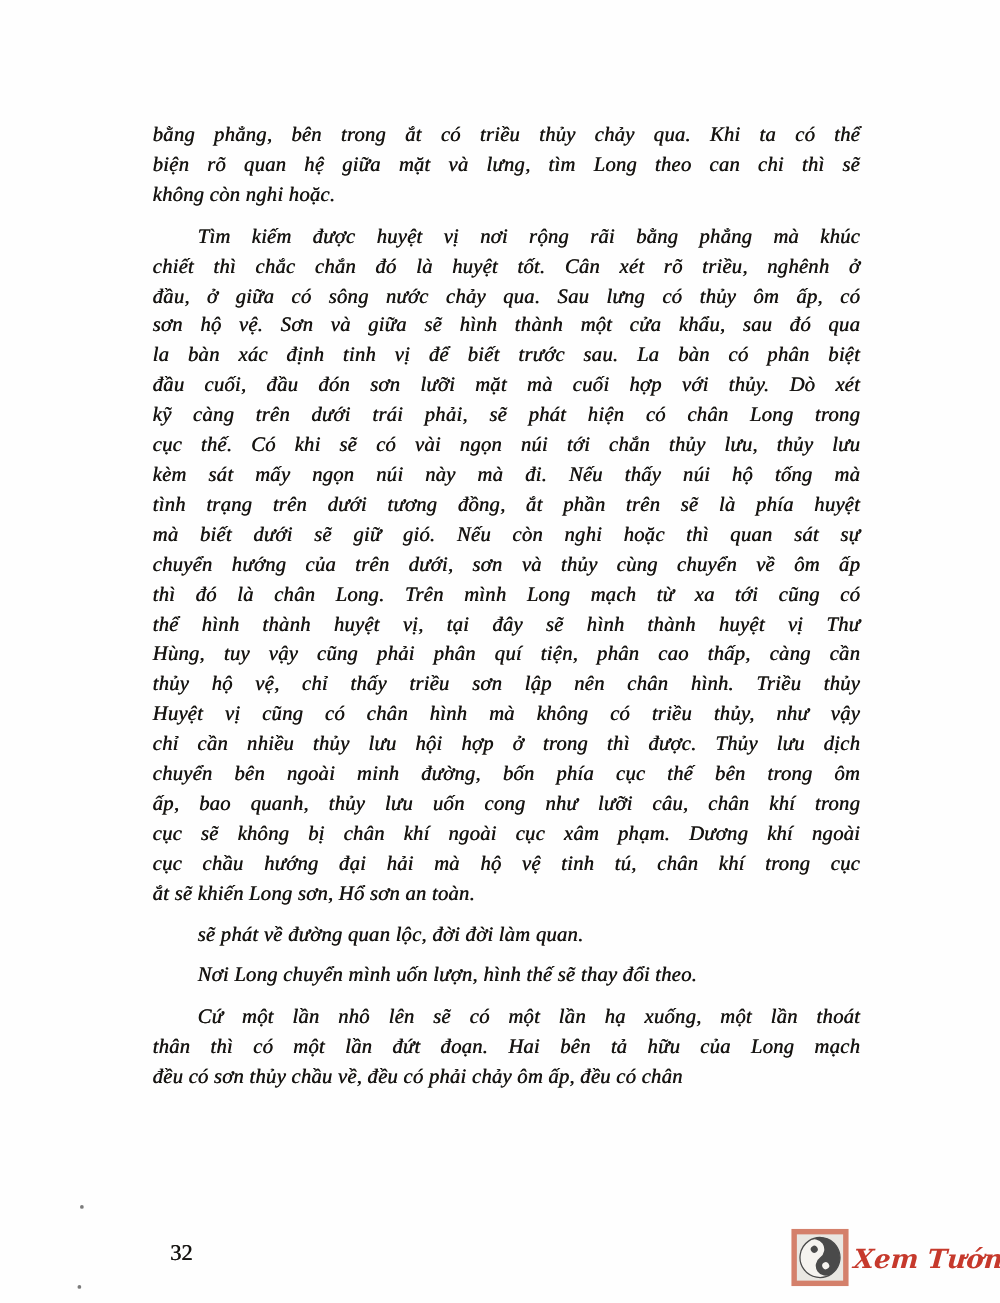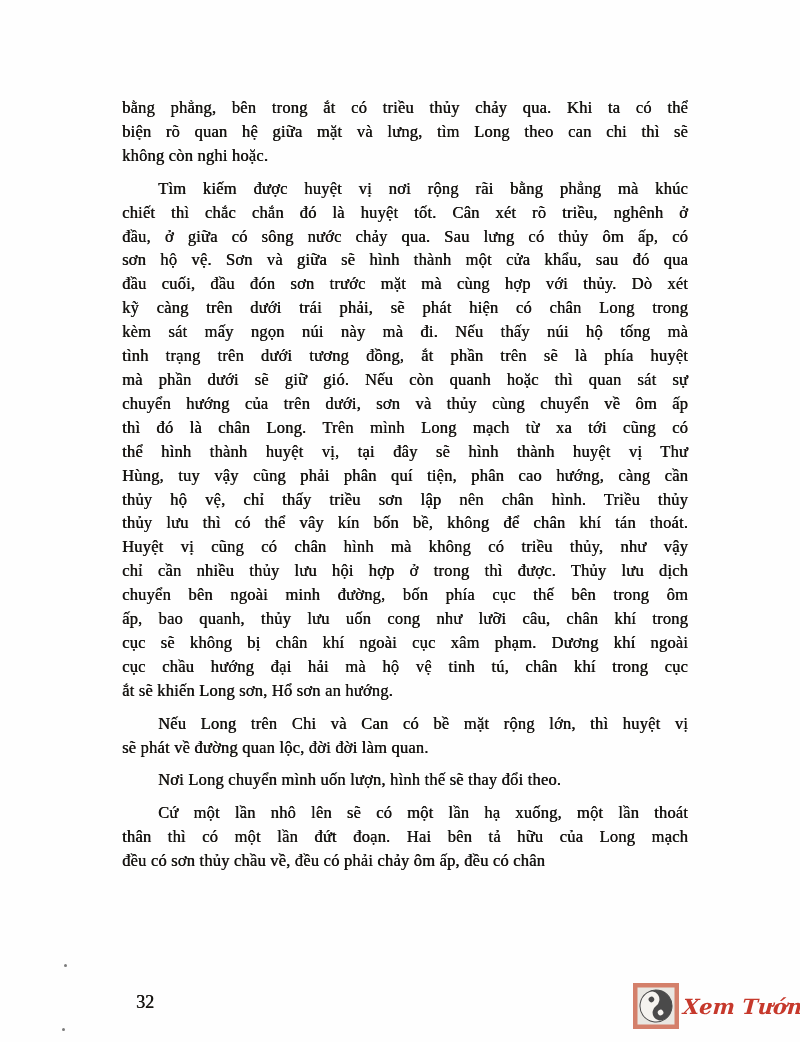--- a/index.html
+++ b/index.html
@@ -15,21 +15,21 @@
     position: absolute;
     inset: 0;
     background: #fefefe;
   }
   .text-block {
     position: absolute;
     left: 122px;
     top: 96px;
     width: 566px;
   }
-  .paragraph { margin-bottom: 9px; }
+  .paragraph { margin-bottom: 9px; font-style: italic; }
   .line {
     font-size: 16.5px;
     line-height: 23.9px;
     letter-spacing: 0.2px;
     text-align: justify;
     text-align-last: justify;
     white-space: normal;
     text-shadow: 0.4px 0 0 currentColor;
   }
   .line.final { text-align-last: left; }
@@ -84,41 +84,41 @@
       <div class="paragraph">
         <div class="line">bằng phẳng, bên trong ắt có triều thủy chảy qua. Khi ta có thể</div>
         <div class="line">biện rõ quan hệ giữa mặt và lưng, tìm Long theo can chi thì sẽ</div>
         <div class="line final">không còn nghi hoặc.</div>
       </div>
       <div class="paragraph indent">
         <div class="line">Tìm kiếm được huyệt vị nơi rộng rãi bằng phẳng mà khúc</div>
         <div class="line">chiết thì chắc chắn đó là huyệt tốt. Cân xét rõ triều, nghênh ở</div>
         <div class="line">đầu, ở giữa có sông nước chảy qua. Sau lưng có thủy ôm ấp, có</div>
         <div class="line">sơn hộ vệ. Sơn và giữa sẽ hình thành một cửa khẩu, sau đó qua</div>
-        <div class="line">đầu cuối, đầu đón sơn trước mặt mà cùng hợp với thủy. Dò xét</div>
+        <div class="line">la bàn xác định tinh vị để biết trước sau. La bàn có phân biệt</div>
+        <div class="line">đầu cuối, đầu đón sơn lưỡi mặt mà cuối hợp với thủy. Dò xét</div>
         <div class="line">kỹ càng trên dưới trái phải, sẽ phát hiện có chân Long trong</div>
+        <div class="line">cục thế. Có khi sẽ có vài ngọn núi tới chắn thủy lưu, thủy lưu</div>
         <div class="line">kèm sát mấy ngọn núi này mà đi. Nếu thấy núi hộ tống mà</div>
         <div class="line">tình trạng trên dưới tương đồng, ắt phần trên sẽ là phía huyệt</div>
-        <div class="line">mà phần dưới sẽ giữ gió. Nếu còn quanh hoặc thì quan sát sự</div>
+        <div class="line">mà biết dưới sẽ giữ gió. Nếu còn nghi hoặc thì quan sát sự</div>
         <div class="line">chuyển hướng của trên dưới, sơn và thủy cùng chuyển về ôm ấp</div>
         <div class="line">thì đó là chân Long. Trên mình Long mạch từ xa tới cũng có</div>
         <div class="line">thể hình thành huyệt vị, tại đây sẽ hình thành huyệt vị Thư</div>
-        <div class="line">Hùng, tuy vậy cũng phải phân quí tiện, phân cao hướng, càng cần</div>
+        <div class="line">Hùng, tuy vậy cũng phải phân quí tiện, phân cao thấp, càng cần</div>
         <div class="line">thủy hộ vệ, chỉ thấy triều sơn lập nên chân hình. Triều thủy</div>
-        <div class="line">thủy lưu thì có thể vây kín bốn bề, không để chân khí tán thoát.</div>
         <div class="line">Huyệt vị cũng có chân hình mà không có triều thủy, như vậy</div>
         <div class="line">chỉ cần nhiều thủy lưu hội hợp ở trong thì được. Thủy lưu dịch</div>
         <div class="line">chuyển bên ngoài minh đường, bốn phía cục thế bên trong ôm</div>
         <div class="line">ấp, bao quanh, thủy lưu uốn cong như lưỡi câu, chân khí trong</div>
         <div class="line">cục sẽ không bị chân khí ngoài cục xâm phạm. Dương khí ngoài</div>
         <div class="line">cục chầu hướng đại hải mà hộ vệ tinh tú, chân khí trong cục</div>
-        <div class="line final">ắt sẽ khiến Long sơn, Hổ sơn an hướng.</div>
+        <div class="line final">ắt sẽ khiến Long sơn, Hổ sơn an toàn.</div>
       </div>
       <div class="paragraph indent">
-        <div class="line">Nếu Long trên Chi và Can có bề mặt rộng lớn, thì huyệt vị</div>
         <div class="line final">sẽ phát về đường quan lộc, đời đời làm quan.</div>
       </div>
       <div class="paragraph indent">
         <div class="line final">Nơi Long chuyển mình uốn lượn, hình thế sẽ thay đổi theo.</div>
       </div>
       <div class="paragraph indent">
         <div class="line">Cứ một lần nhô lên sẽ có một lần hạ xuống, một lần thoát</div>
         <div class="line">thân thì có một lần đứt đoạn. Hai bên tả hữu của Long mạch</div>
         <div class="line final">đều có sơn thủy chầu về, đều có phải chảy ôm ấp, đều có chân</div>
       </div>

